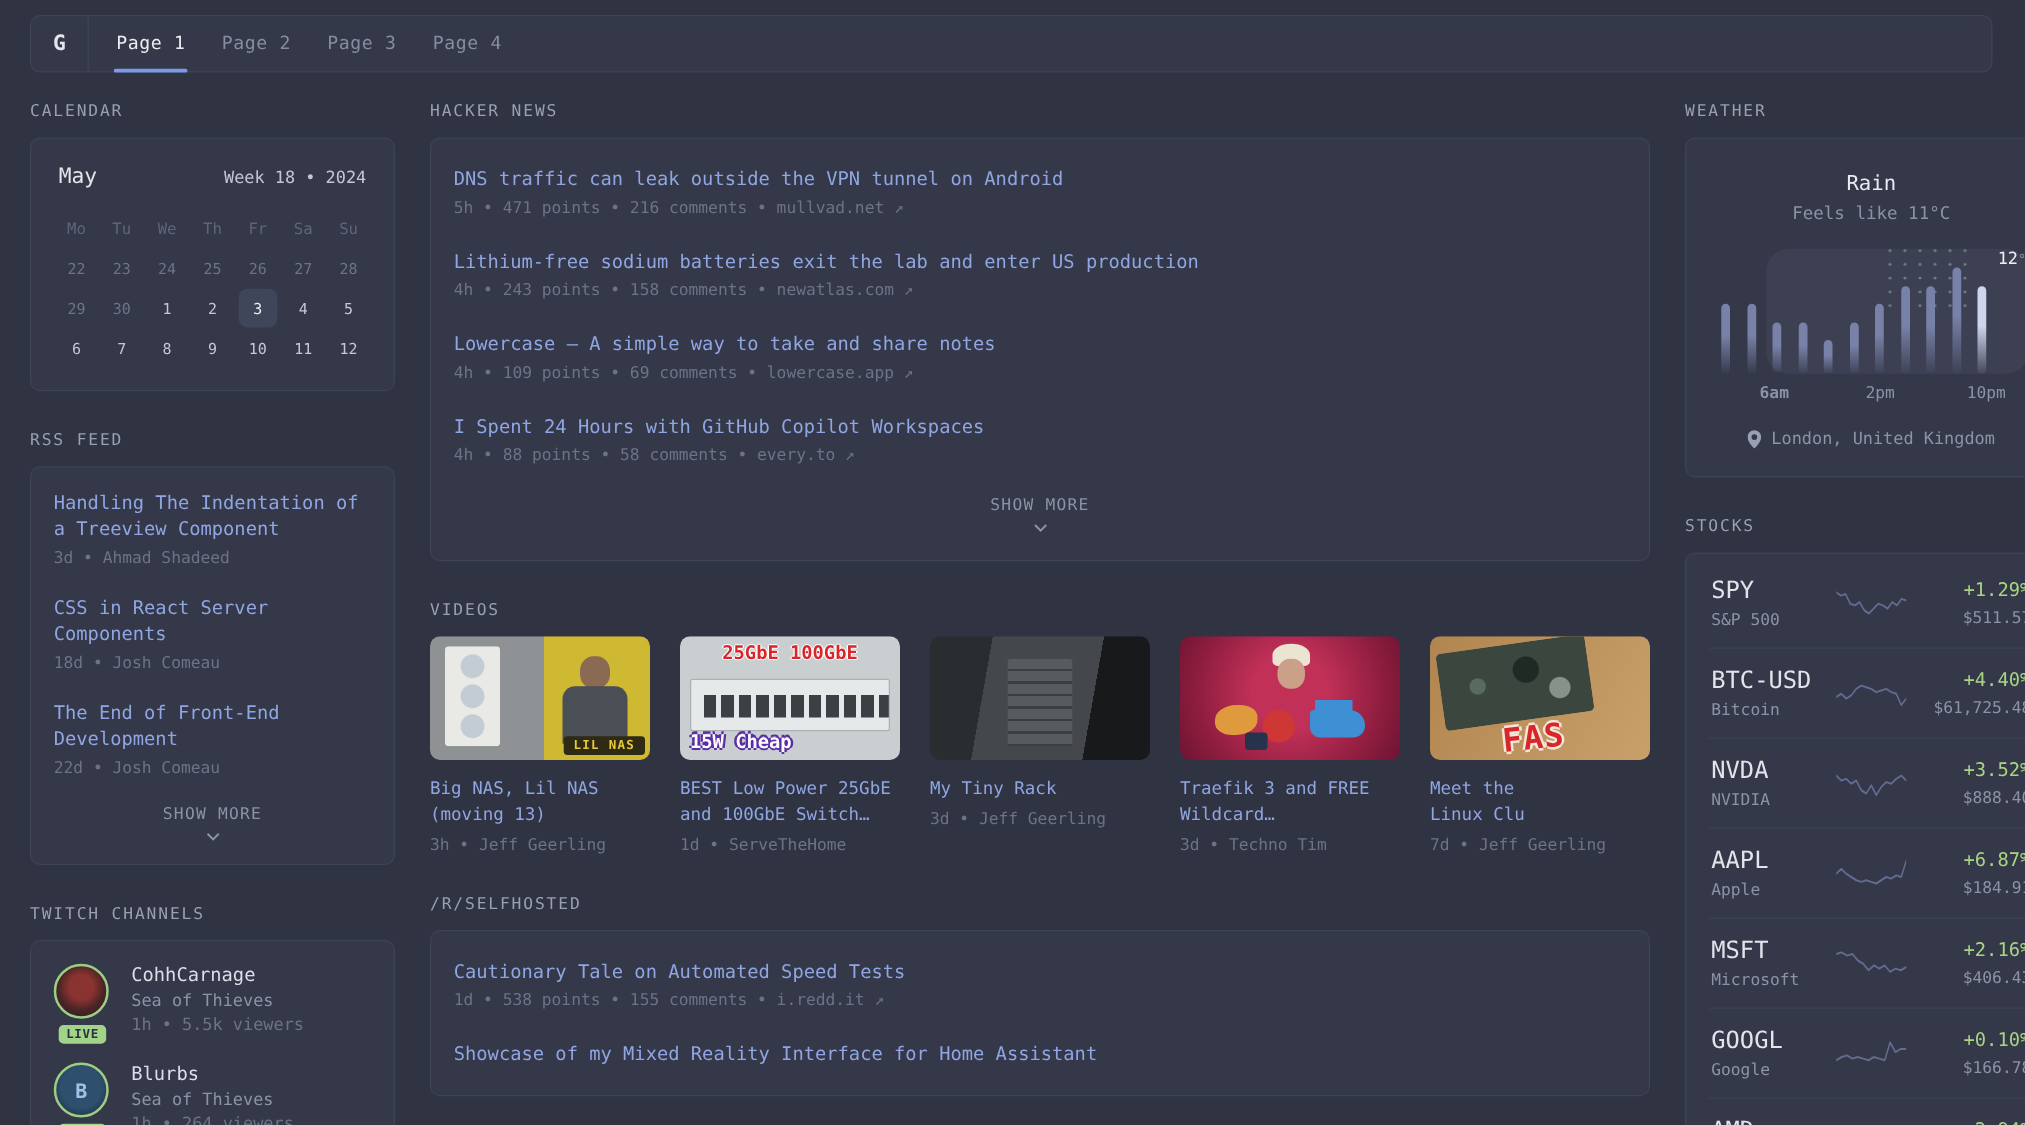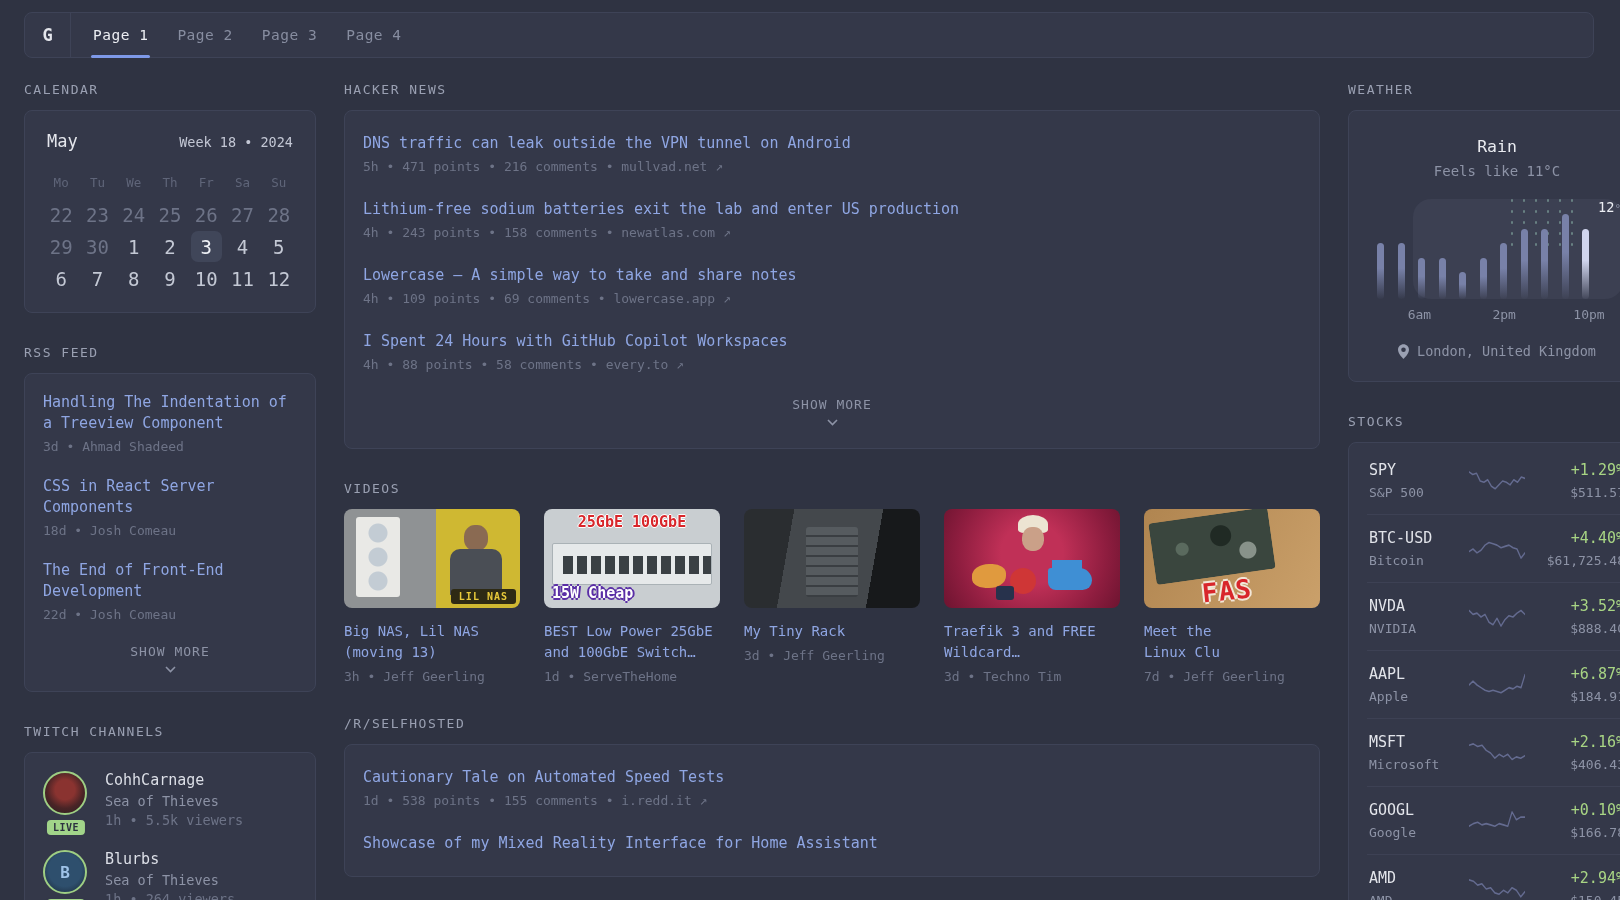--- a/index.html
+++ b/index.html
@@ -55,21 +55,21 @@
   }
   .show-more svg { stroke:#8d93a6; fill:none; stroke-width:1.6; }
 
   
   .cal-head { display:flex; justify-content:space-between; align-items:baseline; padding:2px 4px 0 4px; }
   .cal-month { font-size:17px; color:#e4e6ec; }
   .cal-week { font-size:13.5px; color:#c3c7d4; }
   .cal-grid { display:grid; grid-template-columns:repeat(7,1fr); margin-top:16px; row-gap:1px; }
   .cal-cell {
     height:31px; display:flex; align-items:center; justify-content:center;
-    font-size:19px; color:#c3c8d4;
+    font-size:12px; color:#c3c8d4;
   }
   .cal-wd { color:#5f6579; font-size:12.5px; }
   .cal-cell.dim { color:#6d7387; }
   .cal-cell.today span {
     background:#404659; color:#eef0f5; border-radius:7px;
     width:31px; height:31px; display:flex; align-items:center; justify-content:center;
   }
 
   
   .rss-item { margin-bottom:22px; }
@@ -173,31 +173,31 @@
     background:radial-gradient(rgba(140,180,170,0.55) 1.1px, transparent 1.5px);
     background-size:12px 11px; }
   .wbars { position:relative; height:90px; display:flex; align-items:flex-end; justify-content:space-between; }
   .wbar { width:7px; border-radius:4px;
     background:linear-gradient(to bottom, #7881a8 45%, rgba(120,129,168,0.03) 100%); }
   .wbar.light { background:linear-gradient(to bottom, #d0d5ee 45%, rgba(208,213,238,0.05) 100%); }
   .wtemp { position:absolute; right:-2px; top:-10px; font-size:13.5px; color:#eceef3; }
   .wtemp .deg { color:#8d93a6; font-size:11px; }
   .wlabels { position:relative; height:16px; margin:8px 38px 0 10px; font-size:13px; color:#8d93a6; }
   .wlabels span { position:absolute; transform:translateX(-50%); }
-  .wl-0 { left:20%; } .wl-1 { left:60%; } .wl-2 { left:100%; }
+  .wl-0 { left:20%;font-weight:bold; } .wl-1 { left:60%; } .wl-2 { left:100%; }
   .w-loc { display:flex; align-items:center; justify-content:center; gap:8px;
     margin-top:20px; color:#8d93a6; font-size:13.5px; }
   .w-loc svg { fill:#9aa0b2; }
 
   
   .stocks-card { padding:4px 18px; }
   .stock-row { display:flex; align-items:center; padding:14px 2px; cursor:pointer; }
   .stock-row + .stock-row { border-top:1px solid #3d4154; }
   .stock-left { width:92px; flex:0 0 92px; }
-  .stock-sym { color:#e2e4ea; font-size:15px; }
+  .stock-sym { color:#e2e4ea; font-size:19px; }
   .stock-name { color:#8d93a6; font-size:13px; margin-top:6px; }
   .spark { flex:1 1 auto; height:32px; margin:0 8px; }
   .spark polyline { fill:none; stroke:#646b90; stroke-width:1.6; stroke-linejoin:round; stroke-linecap:round; }
   .stock-right { width:92px; flex:0 0 92px; text-align:right; }
   .stock-change { font-size:15px; }
   .stock-change.up { color:#a8d584; }
   .stock-price { color:#8d93a6; font-size:13px; margin-top:6px; }
 </style>
 </head>
 <body>

